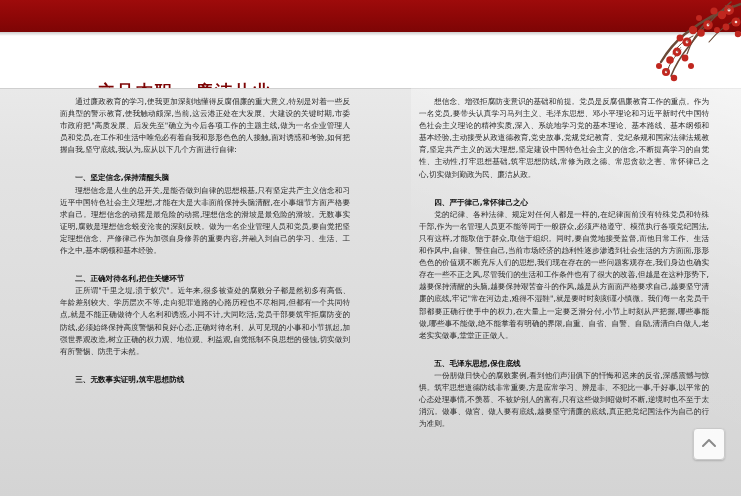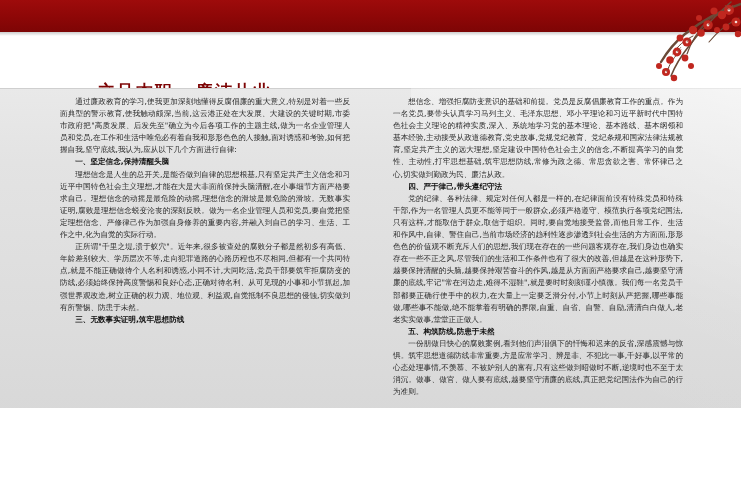--- a/index.html
+++ b/index.html
@@ -9,21 +9,21 @@
   body {
     width: 741px;
     height: 496px;
     overflow: hidden;
     font-family: "Liberation Sans", sans-serif;
     background: #ffffff;
   }
   .page {
     position: relative;
     width: 741px;
-    height: 408px;
+    height: 496px;
     overflow: hidden;
     background: #ffffff;
   }
 
   
   .top-band {
     position: absolute;
     left: 0;
     top: 0;
     width: 741px;
@@ -114,30 +114,31 @@
     font-size: 7.6px;
     line-height: 12.1px;
     color: #2b2b2b;
     text-align: justify;
   }
   .col-left {
     left: 60px;
     width: 290px;
   }
   .col-right {
-    left: 393px;
+    left: 419px;
     width: 290px;
   }
   .col p {
     margin: 0 0 0 0;
     text-indent: 2em;
   }
   .col p.heading {
     font-weight: bold;
     color: #111111;
+    margin-top: 16px;
   }
 
   
   .branch-art {
     position: absolute;
     right: 0;
     top: 0;
     width: 160px;
     height: 92px;
     pointer-events: none;
@@ -224,30 +225,31 @@
       </g>
     </svg>
   </div>
 
   <div class="body-panel">
     <div class="wash"></div>
 
     <div class="col col-left">
       <p>通过廉政教育的学习,使我更加深刻地懂得反腐倡廉的重大意义,特别是对着一些反面典型的警示教育,使我触动颇深,当前,这云港正处在大发展、大建设的关键时期,市委市政府把"高质发展、后发先至"确立为今后各项工作的主题主线,做为一名企业管理人员和党员,在工作和生活中唯危必有着自我和形形色色的人接触,面对诱惑和考验,如何把握自我,坚守底线,我认为,应从以下几个方面进行自律:</p>
       <p class="heading">一、坚定信念,保持清醒头脑</p>
-      <p>理想信念是人生的总开关,是能否做到自律的思想根基,只有坚定共产主义信念和习近平中国特色社会主义理想,才能在大是大非面前保持头脑清醒,在小事细节方面严格要求自己。理想信念的动摇是最危险的动摇,理想信念的滑坡是最危险的滑坡。无数事实证明,腐败是理想信念蜕变沦丧的深刻反映。做为一名企业管理人员和党员,要自觉把坚定理想信念、严修律己作为加强自身修养的重要内容,并融入到自己的学习、生活、工作之中,化为自觉的实际行动。</p>
+      <p>理想信念是人生的总开关,是能否做到自律的思想根基,只有坚定共产主义信念和习近平中国特色社会主义理想,才能在大是大非面前保持头脑清醒,在小事细节方面严格要求自己。理想信念的动摇是最危险的动摇,理想信念的滑坡是最危险的滑坡。无数事实证明,腐败是理想信念蜕变沦丧的深刻反映。做为一名企业管理人员和党员,要自觉把坚定理想信念、严修律己作为加强自身修养的重要内容,并融入到自己的学习、生活、工作之中,基本纲领和基本经验。</p>
+      <p class="heading">二、正确对待名利,把住关键环节</p>
       <p>正所谓"千里之堤,溃于蚁穴"。近年来,很多被查处的腐败分子都是然初多有高低、年龄差别较大、学历层次不等,走向犯罪道路的心路历程也不尽相同,但都有一个共同特点,就是不能正确做待个人名利和诱惑,小同不计,大同吃活,党员干部要筑牢拒腐防变的防线,必须始终保持高度警惕和良好心态,正确对待名利、从可见现的小事和小节抓起,加强世界观改造,树立正确的权力观、地位观、利益观,自觉抵制不良思想的侵蚀,切实做到有所警惕、防患于未然。</p>
       <p class="heading">三、无数事实证明,筑牢思想防线</p>
     </div>
 
     <div class="col col-right">
       <p>想信念、增强拒腐防变意识的基础和前提。党员是反腐倡廉教育工作的重点。作为一名党员,要带头认真学习马列主义、毛泽东思想、邓小平理论和习近平新时代中国特色社会主义理论的精神实质,深入、系统地学习党的基本理论、基本路线、基本纲领和基本经验,主动接受从政道德教育,党史故事,党规党纪教育、党纪条规和国家法律法规教育,坚定共产主义的远大理想,坚定建设中国特色社会主义的信念,不断提高学习的自觉性、主动性,打牢思想基础,筑牢思想防线,常修为政之德、常思贪欲之害、常怀律己之心,切实做到勤政为民、廉洁从政。</p>
-      <p class="heading">四、严于律己,带头遵纪守法</p>
+      <p class="heading">四、严于律己,常怀律己之心</p>
       <p>党的纪律、各种法律、规定对任何人都是一样的,在纪律面前没有特殊党员和特殊干部,作为一名管理人员更不能等同于一般群众,必须严格遵守、模范执行各项党纪国法,只有这样,才能取信于群众,取信于组织。同时,要自觉地接受监督,而他日常工作、生活和作风中,自律、警住自己,当前市场经济的趋利性逐步渗透到社会生活的方方面面,形形色色的价值观不断充斥人们的思想,我们现在存在的一些问题客观存在,我们身边也确实存在一些不正之风,尽管我们的生活和工作条件也有了很大的改善,但越是在这种形势下,越要保持清醒的头脑,越要保持艰苦奋斗的作风,越是从方面面严格要求自己,越要坚守清廉的底线,牢记"常在河边走,难得不湿鞋",就是要时时刻刻谨小慎微。我们每一名党员干部都要正确行使手中的权力,在大量上一定要乏滑分付,小节上时刻从严把握,哪些事能做,哪些事不能做,绝不能掌着有明确的界限,自重、自省、自警、自励,清清白白做人,老老实实做事,堂堂正正做人。</p>
-      <p class="heading">五、构筑防线,防患于未然</p>
+      <p class="heading">五、毛泽东思想,保住底线</p>
       <p>一份朋做日快心的腐败案例,看到他们声泪俱下的忏悔和迟来的反省,深感震憾与惊惧。筑牢思想道德防线非常重要,方是应常学习、辨是非、不犯比一事,千好事,以平常的心态处理事情,不羡慕、不被妒别人的富有,只有这些做到昭做时不断,逆境时也不至于太消沉。做事、做官、做人要有底线,越要坚守清廉的底线,真正把党纪国法作为自己的行为准则。</p>
     </div>
 
     <div class="scroll-top" title="">
       <svg width="18" height="18" viewBox="0 0 18 18" xmlns="http://www.w3.org/2000/svg">
         <path d="M3 11 L9 5 L15 11" fill="none" stroke="#8a8a8a" stroke-width="2" stroke-linecap="round" stroke-linejoin="round"></path>
       </svg>
     </div>
   </div>
 

